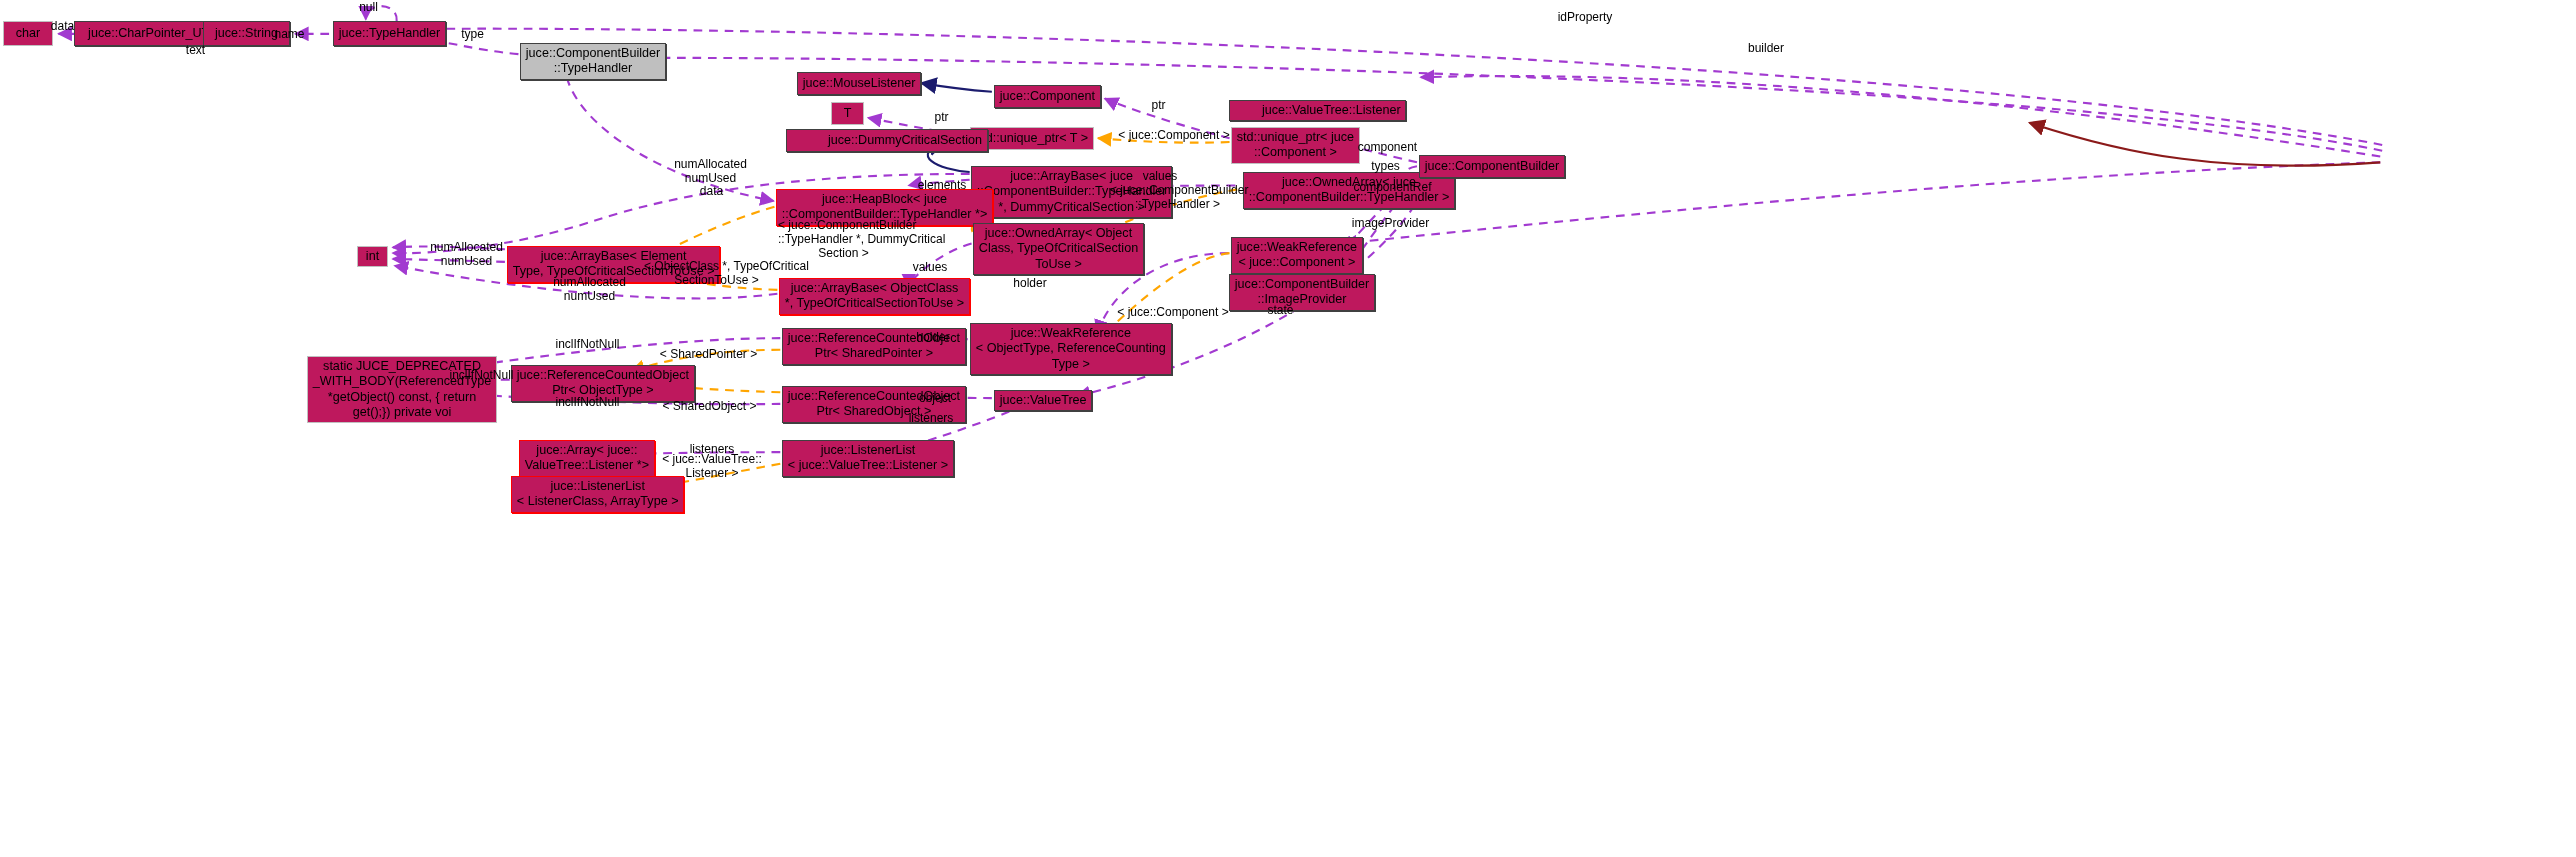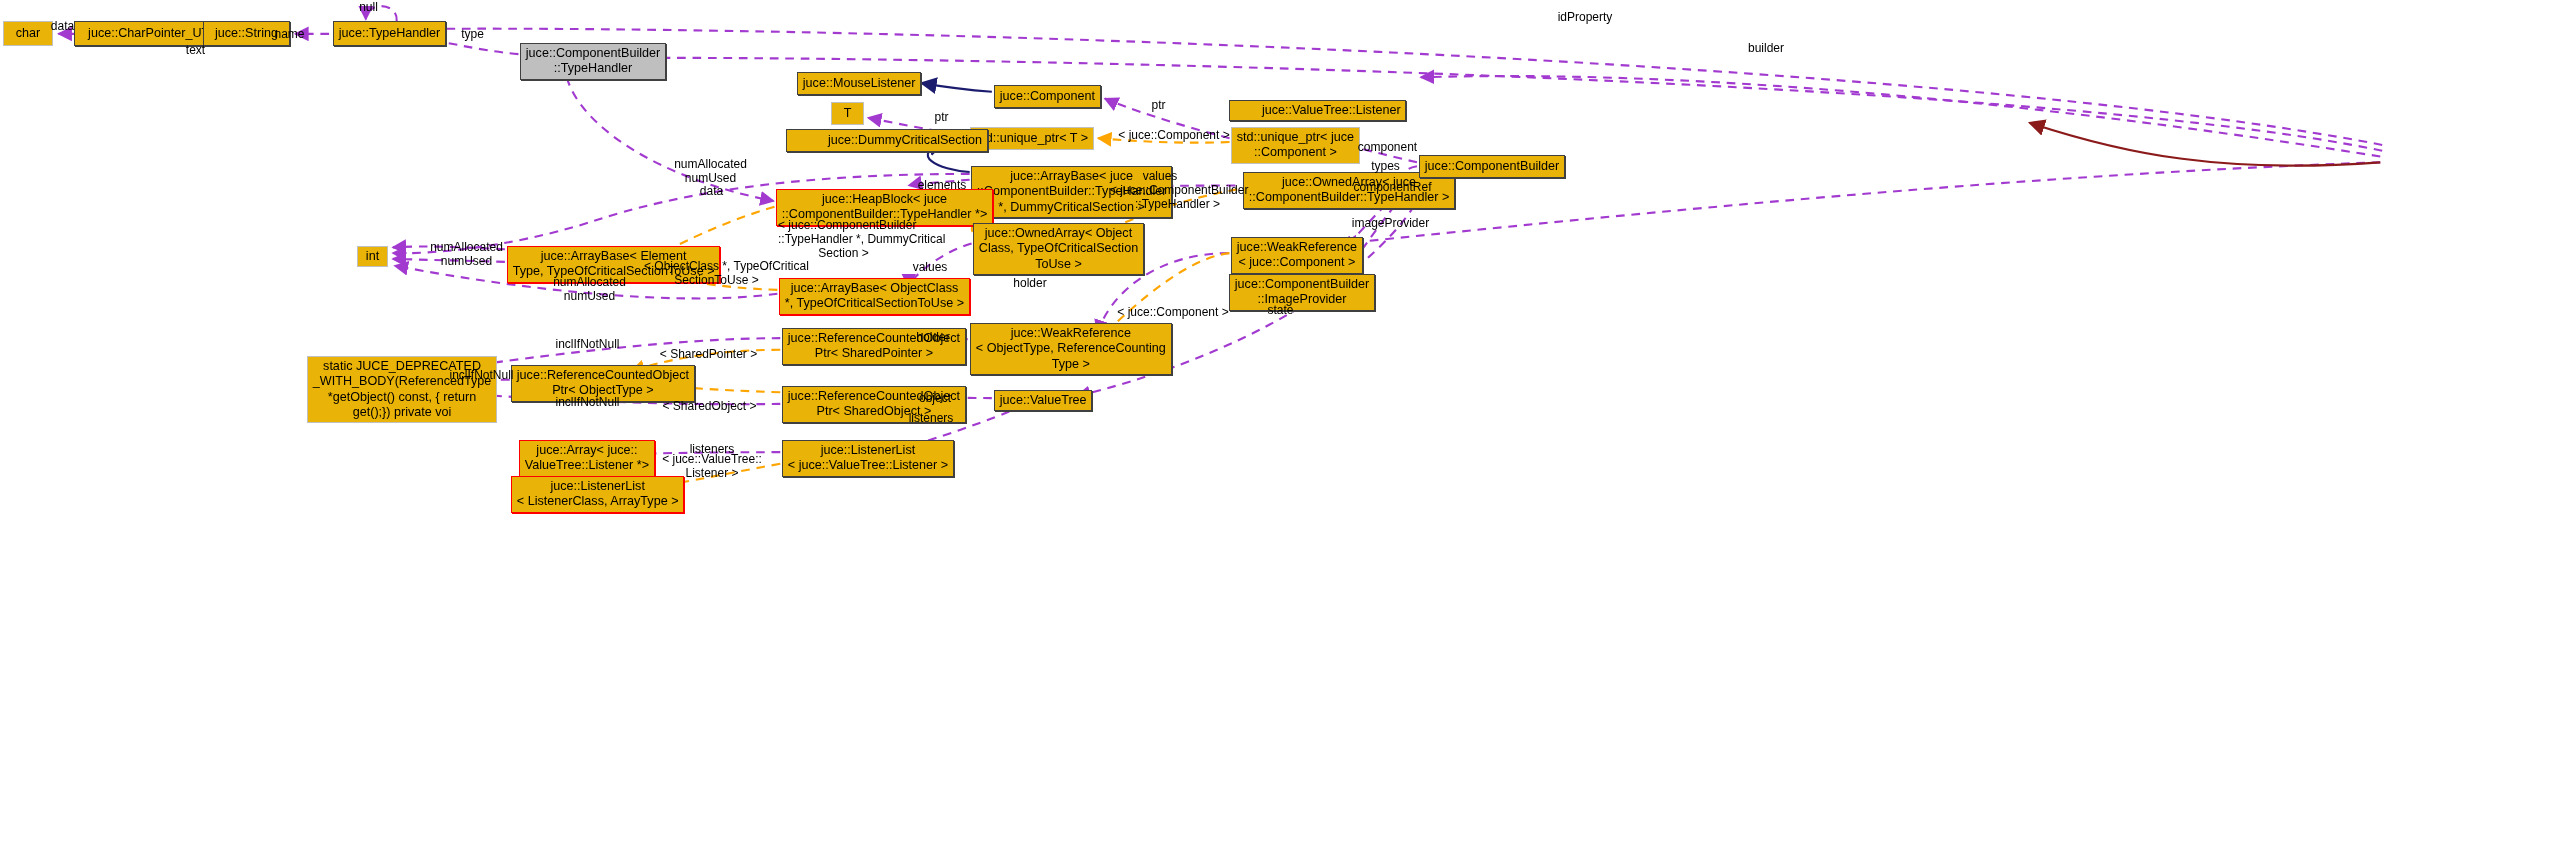--- a/index.html
+++ b/index.html
@@ -23,21 +23,21 @@
     height: 857px;
     pointer-events: none;
   }
   .node {
     position: absolute;
     box-sizing: border-box;
     display: flex;
     align-items: center;
     justify-content: center;
     text-align: center;
-    background: #eab308;
+    background: #be185d;
     border: 1px solid #404040;
     color: #000000;
     font-size: 12.6px;
     line-height: 1.22;
     padding: 1.9px 4.8px;
     white-space: pre;
     z-index: 5;
   }
   
   .node.solid        { border: 1px solid #404040; box-shadow: 1px 1px 0 0 #404040; }

